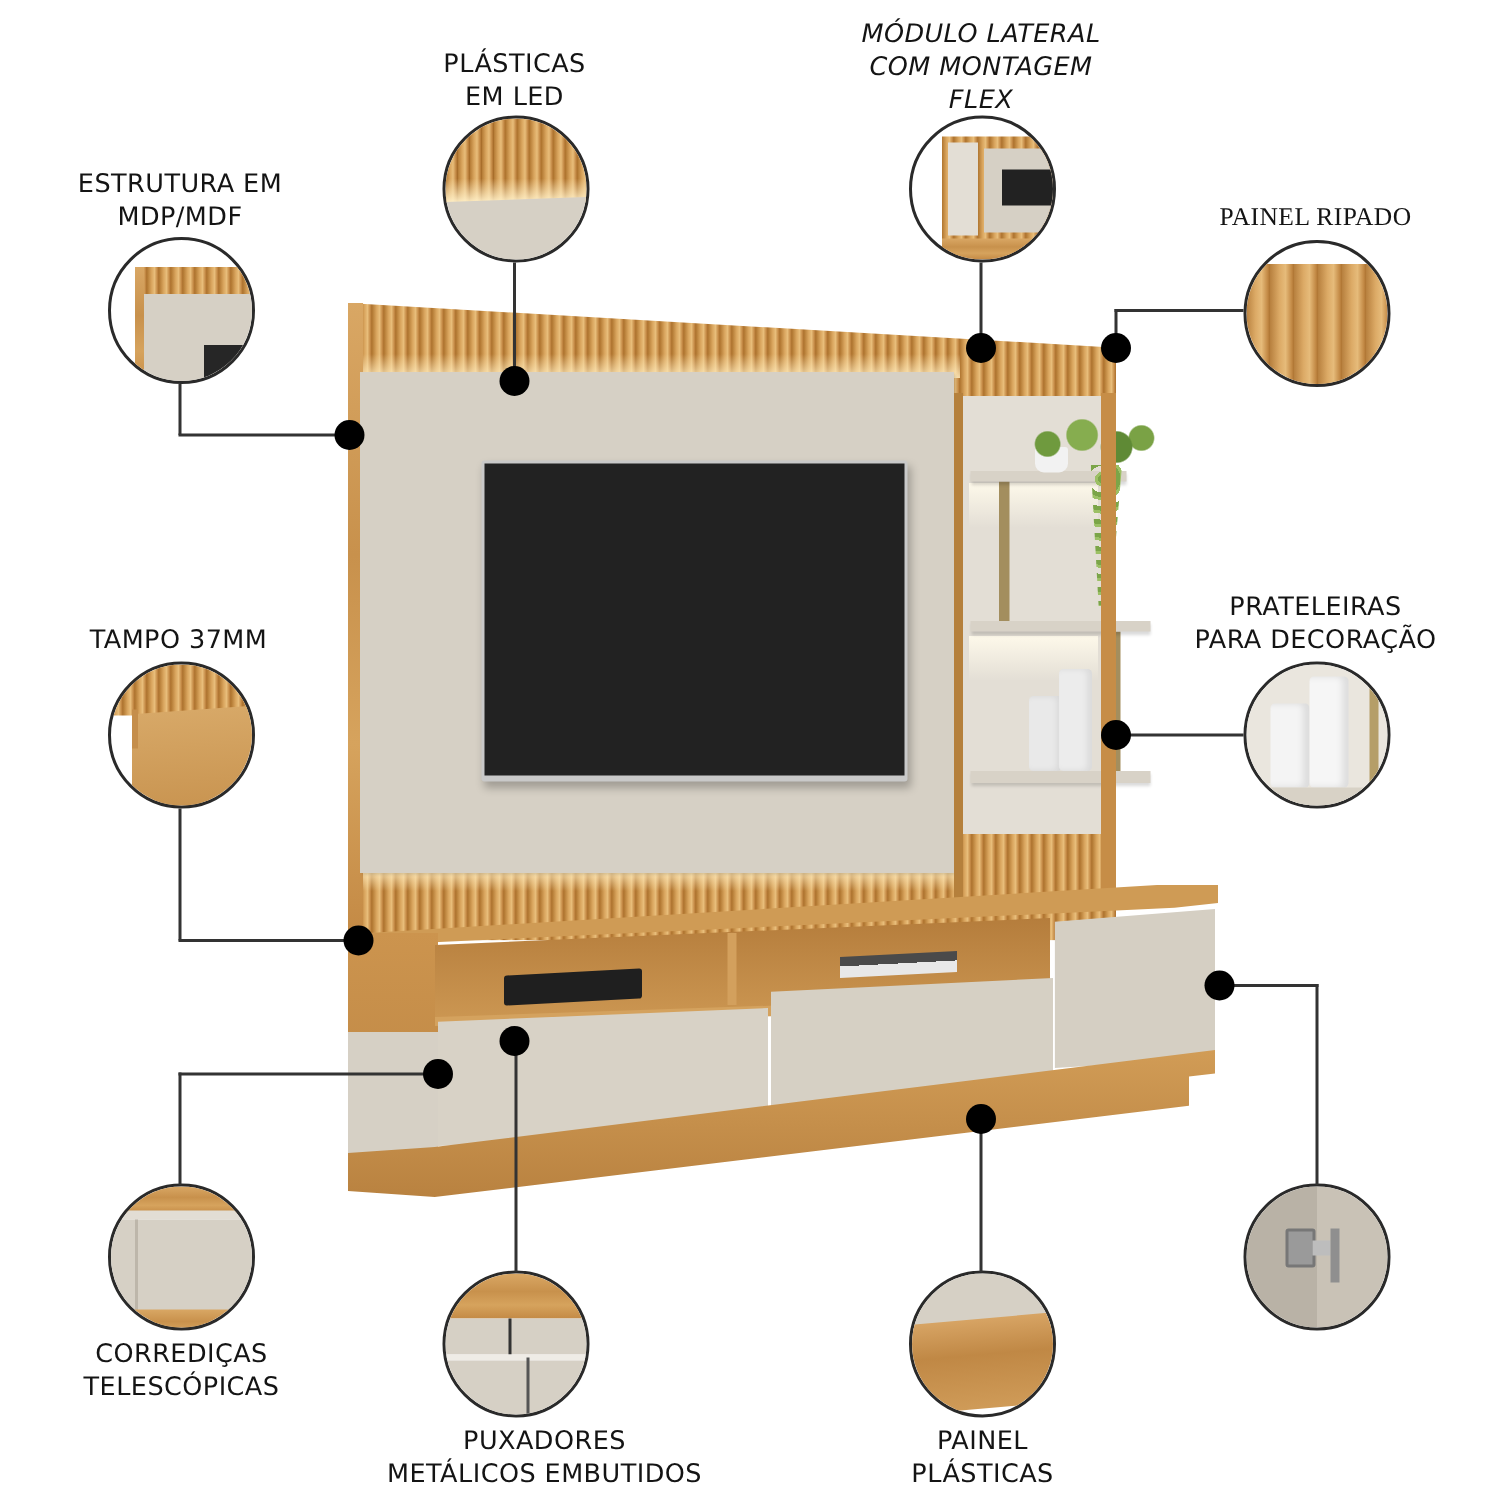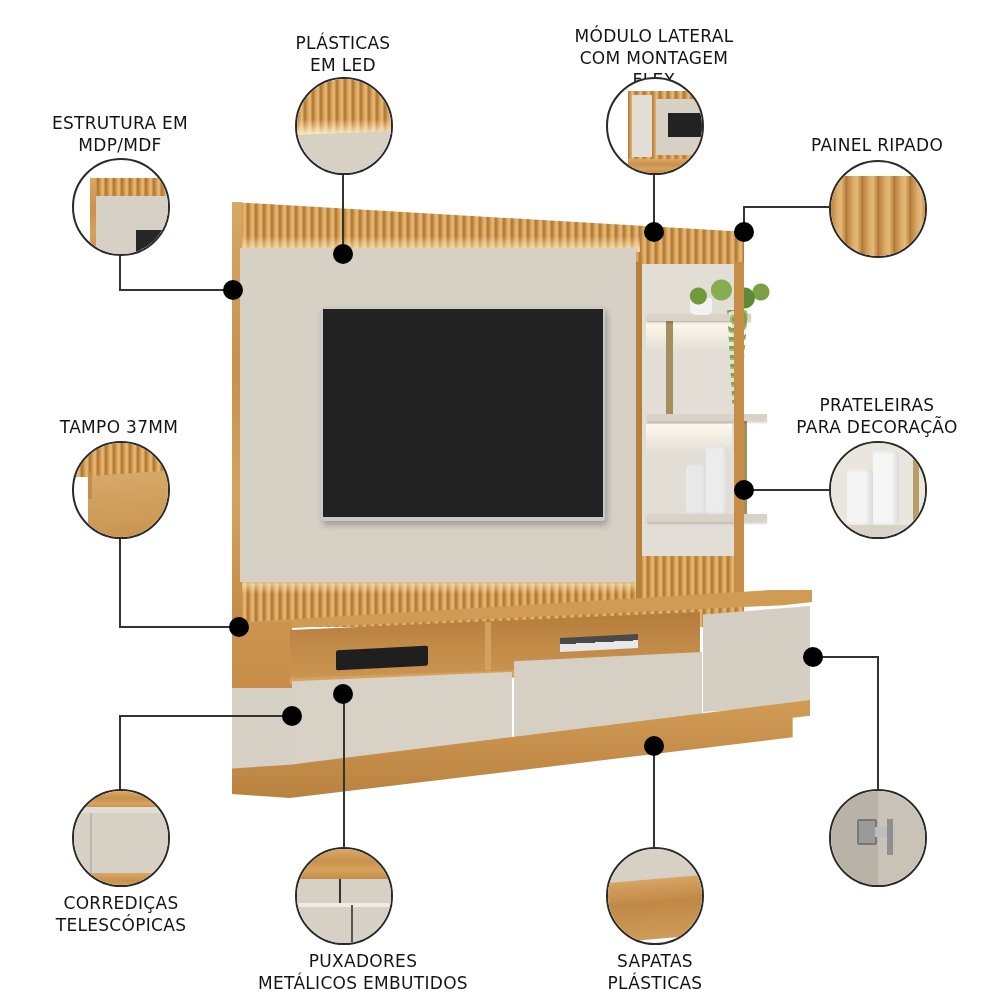--- a/index.html
+++ b/index.html
@@ -160,36 +160,36 @@
   <span>EM LED</span>
 </div>
 <div class="circle" style="left:295px; top:77px; width:98px; height:98px;">
   <div class="slats" style="position:absolute; left:0; top:0; width:100%; height:56px;"></div>
   <div style="position:absolute; left:0; top:40px; width:100%; height:16px; background:linear-gradient(180deg, rgba(255,236,190,0), rgba(255,240,200,0.95));"></div>
   <div class="cream" style="position:absolute; left:0; top:54px; width:100%; height:50px; transform:skewY(-2deg);"></div>
 </div>
 <div class="line" style="left:342px; top:175px; width:2px; height:80px;"></div>
 <div class="dot" style="left:343px; top:254px;"></div>
 
-<div class="label" style="left:654px; top:25px;">
+<div class="label" style="left:654px; top:12px;font-style:italic;">
   <span>MÓDULO LATERAL</span>
   <span>COM MONTAGEM</span>
   <span>FLEX</span>
 </div>
 <div class="circle" style="left:606px; top:77px; width:98px; height:98px;">
   <div class="slats" style="position:absolute; left:20px; top:12px; width:80px; height:80px;"></div>
   <div class="cream-light" style="position:absolute; left:24px; top:16px; width:20px; height:62px;"></div>
   <div class="cream" style="position:absolute; left:48px; top:20px; width:60px; height:56px;"></div>
   <div style="position:absolute; left:60px; top:34px; width:40px; height:24px; background:#222;"></div>
   <div class="wood" style="position:absolute; left:20px; top:80px; width:80px; height:14px;"></div>
 </div>
 <div class="line" style="left:653px; top:175px; width:2px; height:58px;"></div>
 <div class="dot" style="left:654px; top:232px;"></div>
 
-<div class="label" style="left:877px; top:134px;">
+<div class="label" style="left:877px; top:134px;font-family:Liberation Serif, serif;">
   <span>PAINEL RIPADO</span>
 </div>
 <div class="circle" style="left:829px; top:160px; width:98px; height:98px;">
   <div style="position:absolute; left:0; top:14px; width:100%; height:90px;
               background: repeating-linear-gradient(90deg, #b98240 0px, #dcaa66 6px, #e6bb7a 10px, #c48b47 14px, #a96f2d 16px);"></div>
 </div>
 <div class="line" style="left:743px; top:206px; width:86px; height:2px;"></div>
 <div class="line" style="left:743px; top:206px; width:2px; height:26px;"></div>
 <div class="dot" style="left:744px; top:232px;"></div>
 
@@ -264,15 +264,15 @@
 </div>
 
 <div class="dot" style="left:654px; top:746px;"></div>
 <div class="line" style="left:653px; top:746px; width:2px; height:102px;"></div>
 <div class="circle" style="left:606px; top:847px; width:98px; height:98px;">
   <div class="cream" style="position:absolute; left:0; top:0; width:100%; height:40px;"></div>
   <div style="position:absolute; left:0; top:30px; width:100%; height:60px;
               background: linear-gradient(180deg,#d7a464 0%,#c08845 40%,#cf9b58 100%); transform:skewY(-5deg);"></div>
 </div>
 <div class="label" style="left:655px; top:950px;">
-  <span>SAPATAS</span>
+  <span>PAINEL</span>
   <span>PLÁSTICAS</span>
 </div>
 
 </body></html>

